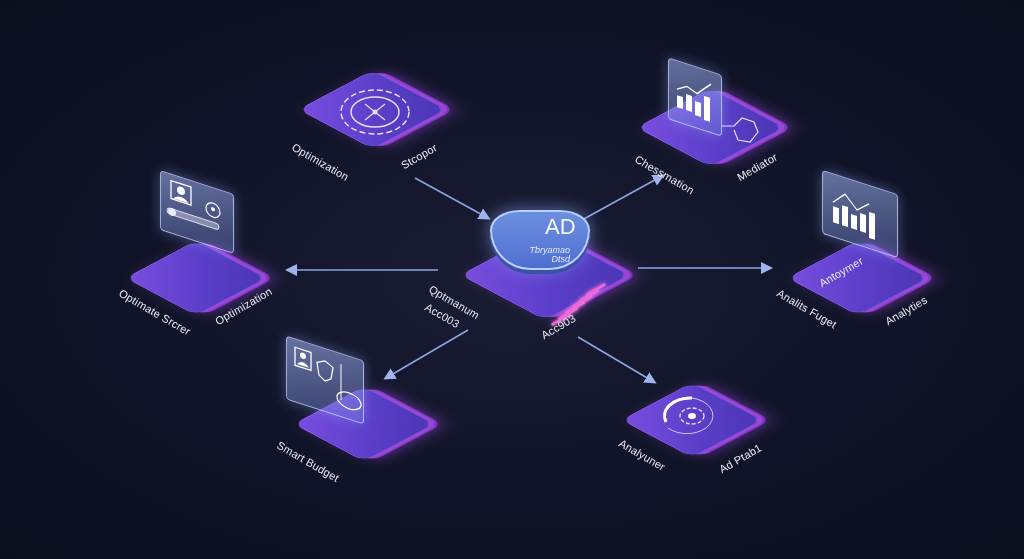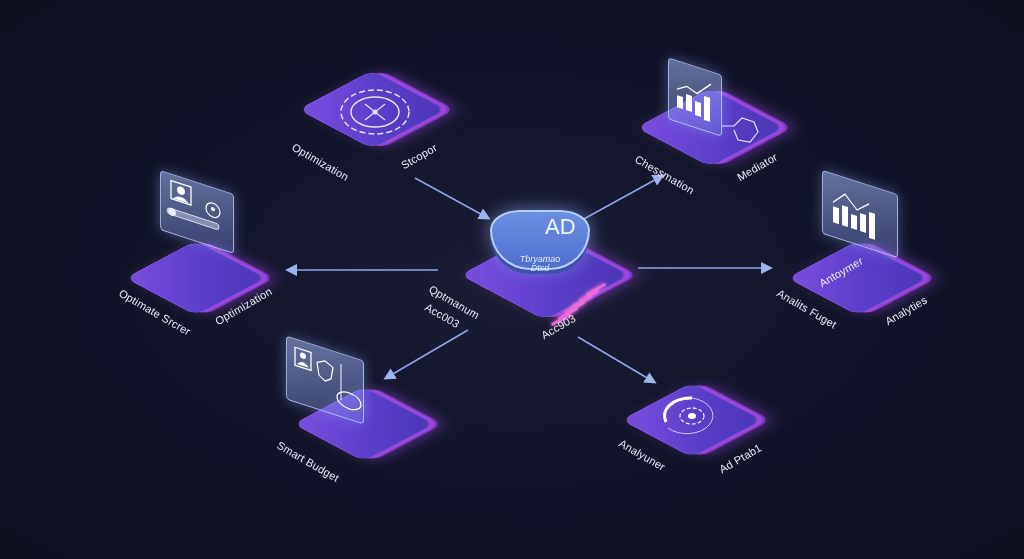--- a/index.html
+++ b/index.html
@@ -73,21 +73,21 @@
     <div>
       <div class="pin" style="left:100px;top:118px;"></div>
       <div class="pin" style="left:107px;top:112px;"></div>
       <div class="pin" style="left:114px;top:106px;"></div>
       <div class="pin" style="left:121px;top:100px;"></div>
       <div class="pin" style="left:128px;top:94px;"></div>
       <div class="pin" style="left:135px;top:88px;"></div>
     </div>
     <div class="shield" style="left:40px;top:10px;width:96px;height:56px;">
       <div class="ad-text" style="left:33px;top:2px;margin-left:20px;">AD</div>
-      <div class="ad-sub" style="left:18px;top:43px;width:60px;">Tbryamao Dtsd</div>
+      <div class="ad-sub" style="left:18px;top:34px;width:60px;text-align:right;">Tbryamao Dtsd</div>
     </div>
     <div class="lbl l" style="left:-20px;top:82px;">Qptmanum</div>
     <div class="lbl l" style="left:-24px;top:100px;">Acc003</div>
     <div class="lbl r" style="left:92px;top:130px;">Acc903</div>
   </div>
 
   <div class="node" style="left:290px;top:62px;width:170px;height:120px;">
     <div class="tile" style="left:30px;top:-5px;width:105px;height:105px;"></div>
     <svg width="90" height="60" style="position:absolute;left:40px;top:20px;">
       <ellipse cx="45" cy="30" rx="34" ry="22" fill="none" stroke="#e6e0ff" stroke-width="1.5" stroke-dasharray="6 3"></ellipse>

